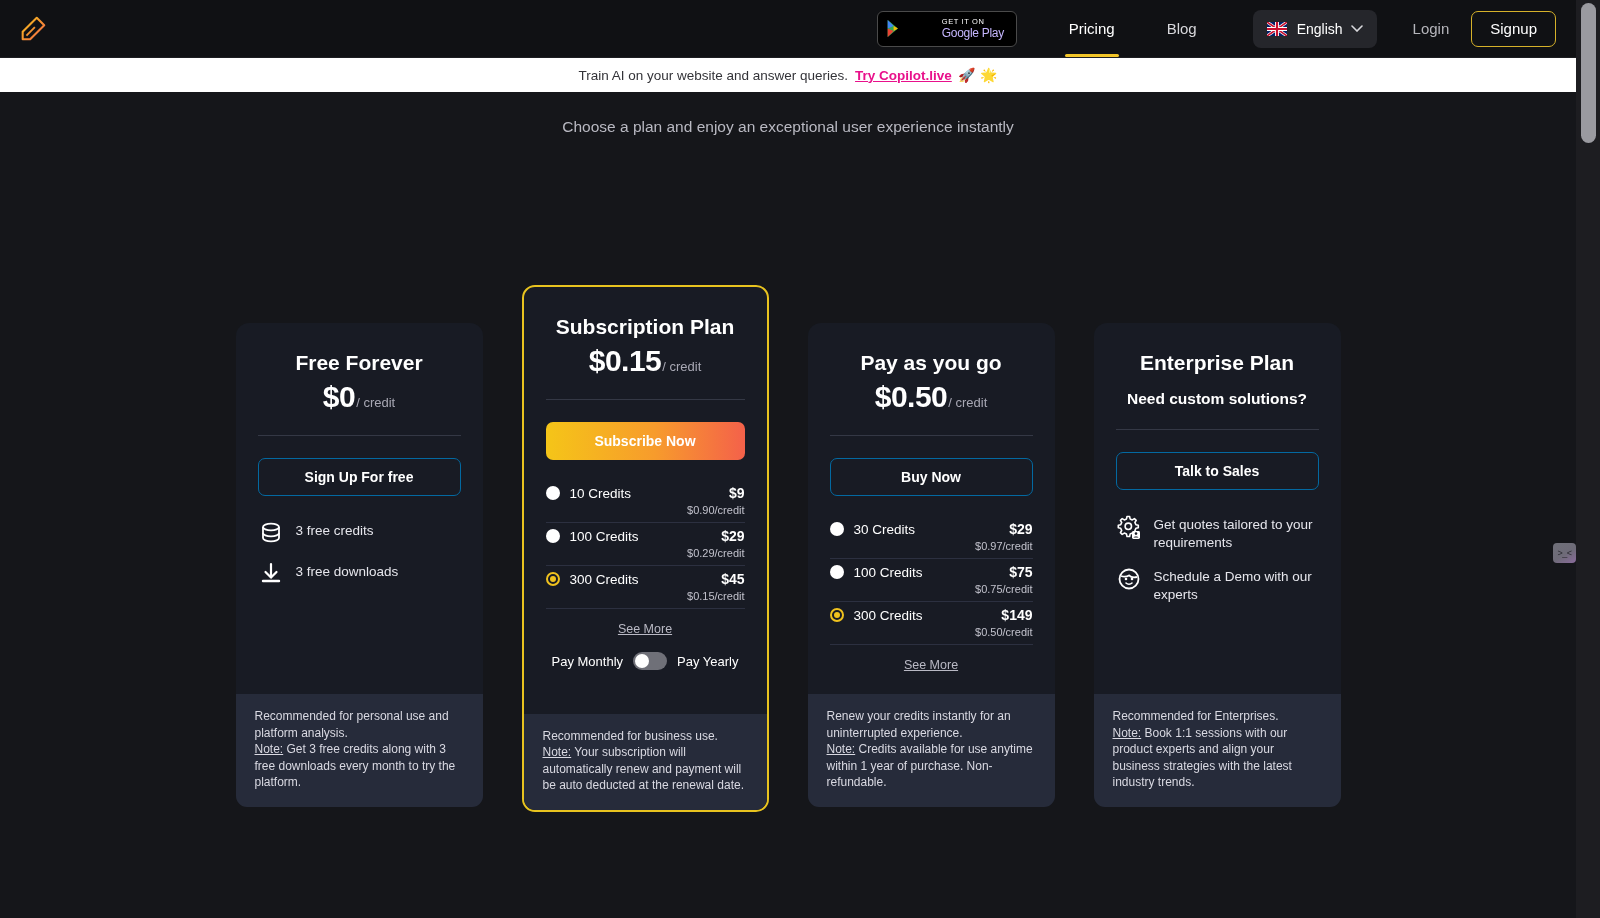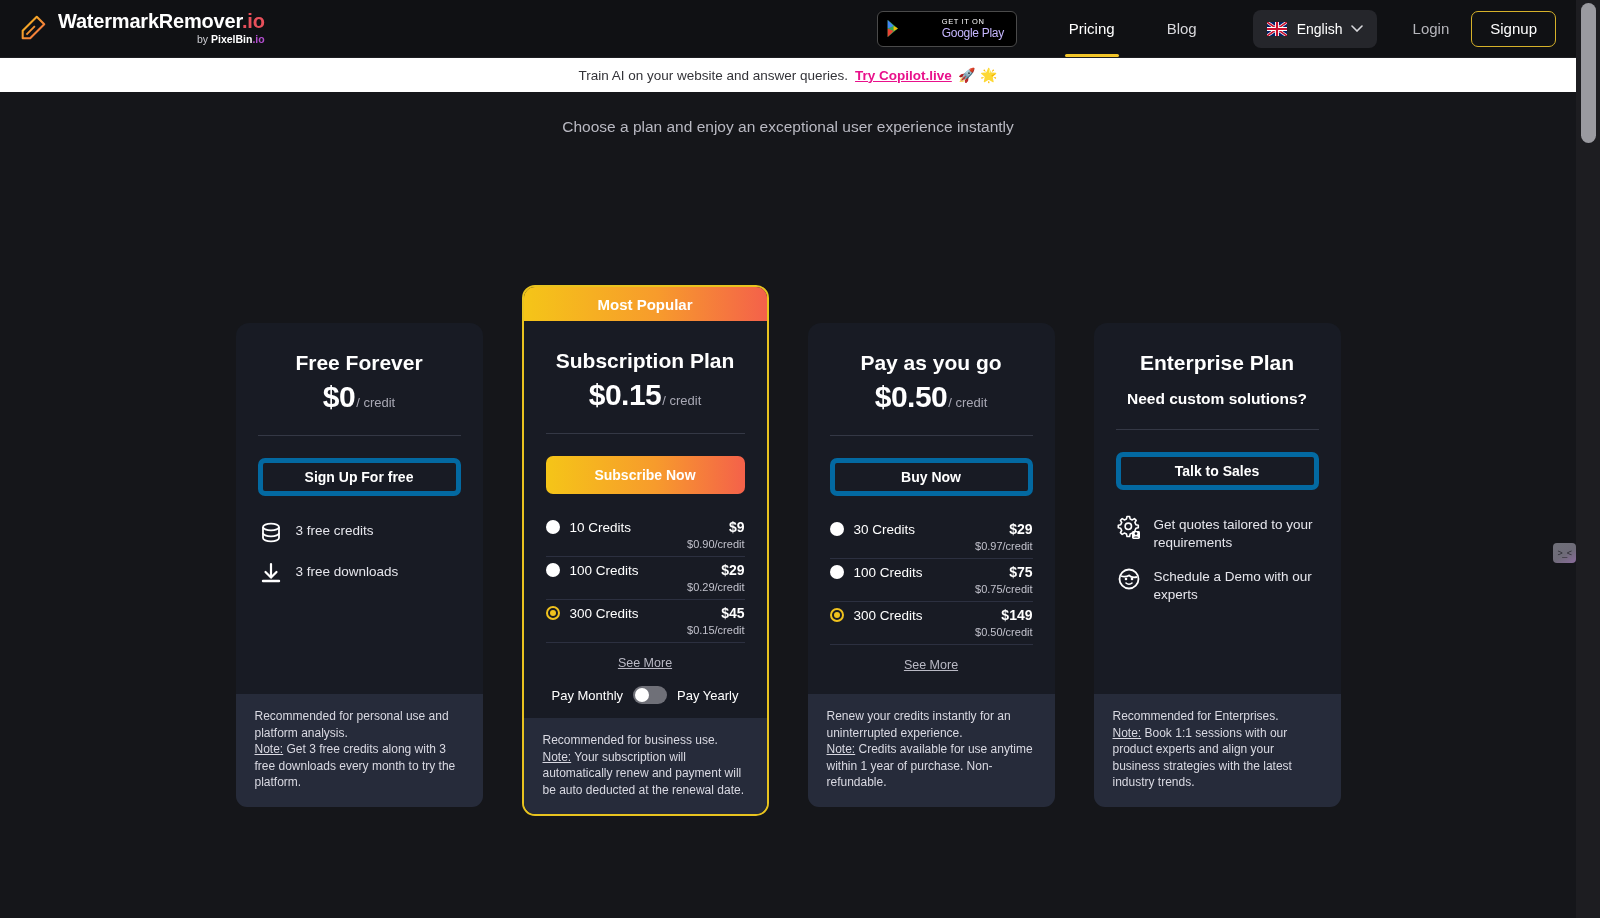--- a/index.html
+++ b/index.html
@@ -111,21 +111,21 @@
   .subtitle-bold {
     text-align:center; font-size:15.5px; font-weight:bold; color:#ffffff; margin-top:15px;
   }
   .divider { height:1px; background:#343845; margin:21px 0 0 0; }
 
   .cta {
     margin-top:22px; height:38px; border-radius:7px;
     display:flex; align-items:center; justify-content:center;
     font-size:14px; font-weight:bold; color:#ffffff; cursor:pointer;
   }
-  .cta.outline { border:5px solid #0369a1; background:transparent; }
+  .cta.outline { border:1px solid #0369a1; background:transparent; }
   .cta.filled {
     border:none; background:linear-gradient(90deg,#f5c518 0%,#f79b2c 55%,#f4614a 100%);
   }
 
   .feats { margin-top:26px; }
   .feat { display:flex; align-items:flex-start; margin-bottom:17px; }
   .feat-icon { width:26px; height:26px; flex:none; margin-right:12px; margin-top:-2px; }
   .feat-text { font-size:13.5px; color:#e6e6ec; line-height:1.3; }
 
   
@@ -198,24 +198,20 @@
       <svg class="brand-mark" viewBox="0 0 32 32">
         <defs>
           <linearGradient id="lg1" x1="0" y1="0" x2="1" y2="1">
             <stop offset="0%" stop-color="#f5c518"></stop>
               <stop offset="100%" stop-color="#f4614a"></stop>
           </linearGradient>
         </defs>
         <path d="M20 4 L28 12 L13 27 L5 27 L5 19 Z" fill="none" stroke="url(#lg1)" stroke-width="2.2" stroke-linejoin="round"></path>
         <path d="M9 23 L18 14" fill="none" stroke="url(#lg1)" stroke-width="2"></path>
       </svg>
-      <div class="brand-text">
-        <div class="brand-name"><span>WatermarkRemover</span><span class="dotio">.io</span></div>
-        <div class="brand-sub"><span>by </span><span class="pb">PixelBin</span><span class="pbdot">.io</span></div>
-      </div>
     </div>
 
     <div class="nav">
       <div class="gplay">
         <svg class="gplay-tri" viewBox="0 0 20 22">
           <path d="M2 1 L14 11 L2 21 Z" fill="#34a853"></path>
           <path d="M2 1 L9 8 L2 11 Z" fill="#4285f4"></path>
           <path d="M2 11 L9 14 L2 21 Z" fill="#ea4335"></path>
           <path d="M9 8 L14 11 L9 14 Z" fill="#fbbc04"></path>
         </svg>
@@ -291,21 +287,20 @@
         </div>
         <div class="spacer"></div>
       </div>
       <div class="note">
         <span>Recommended for personal use and platform analysis.</span><br>
         <u>Note:</u><span> Get 3 free credits along with 3 free downloads every month to try the platform.</span>
       </div>
     </div>
 
     <div class="card popular">
-      <div class="ribbon">Most Popular</div>
       <div class="card-body">
         <div class="plan-title">Subscription Plan</div>
         <div class="price-row">
           <span class="price">$0.15</span><span class="per">/ credit</span>
         </div>
         <div class="divider"></div>
         <div class="cta filled">Subscribe Now</div>
 
         <div class="opts">
           <div class="opt">

